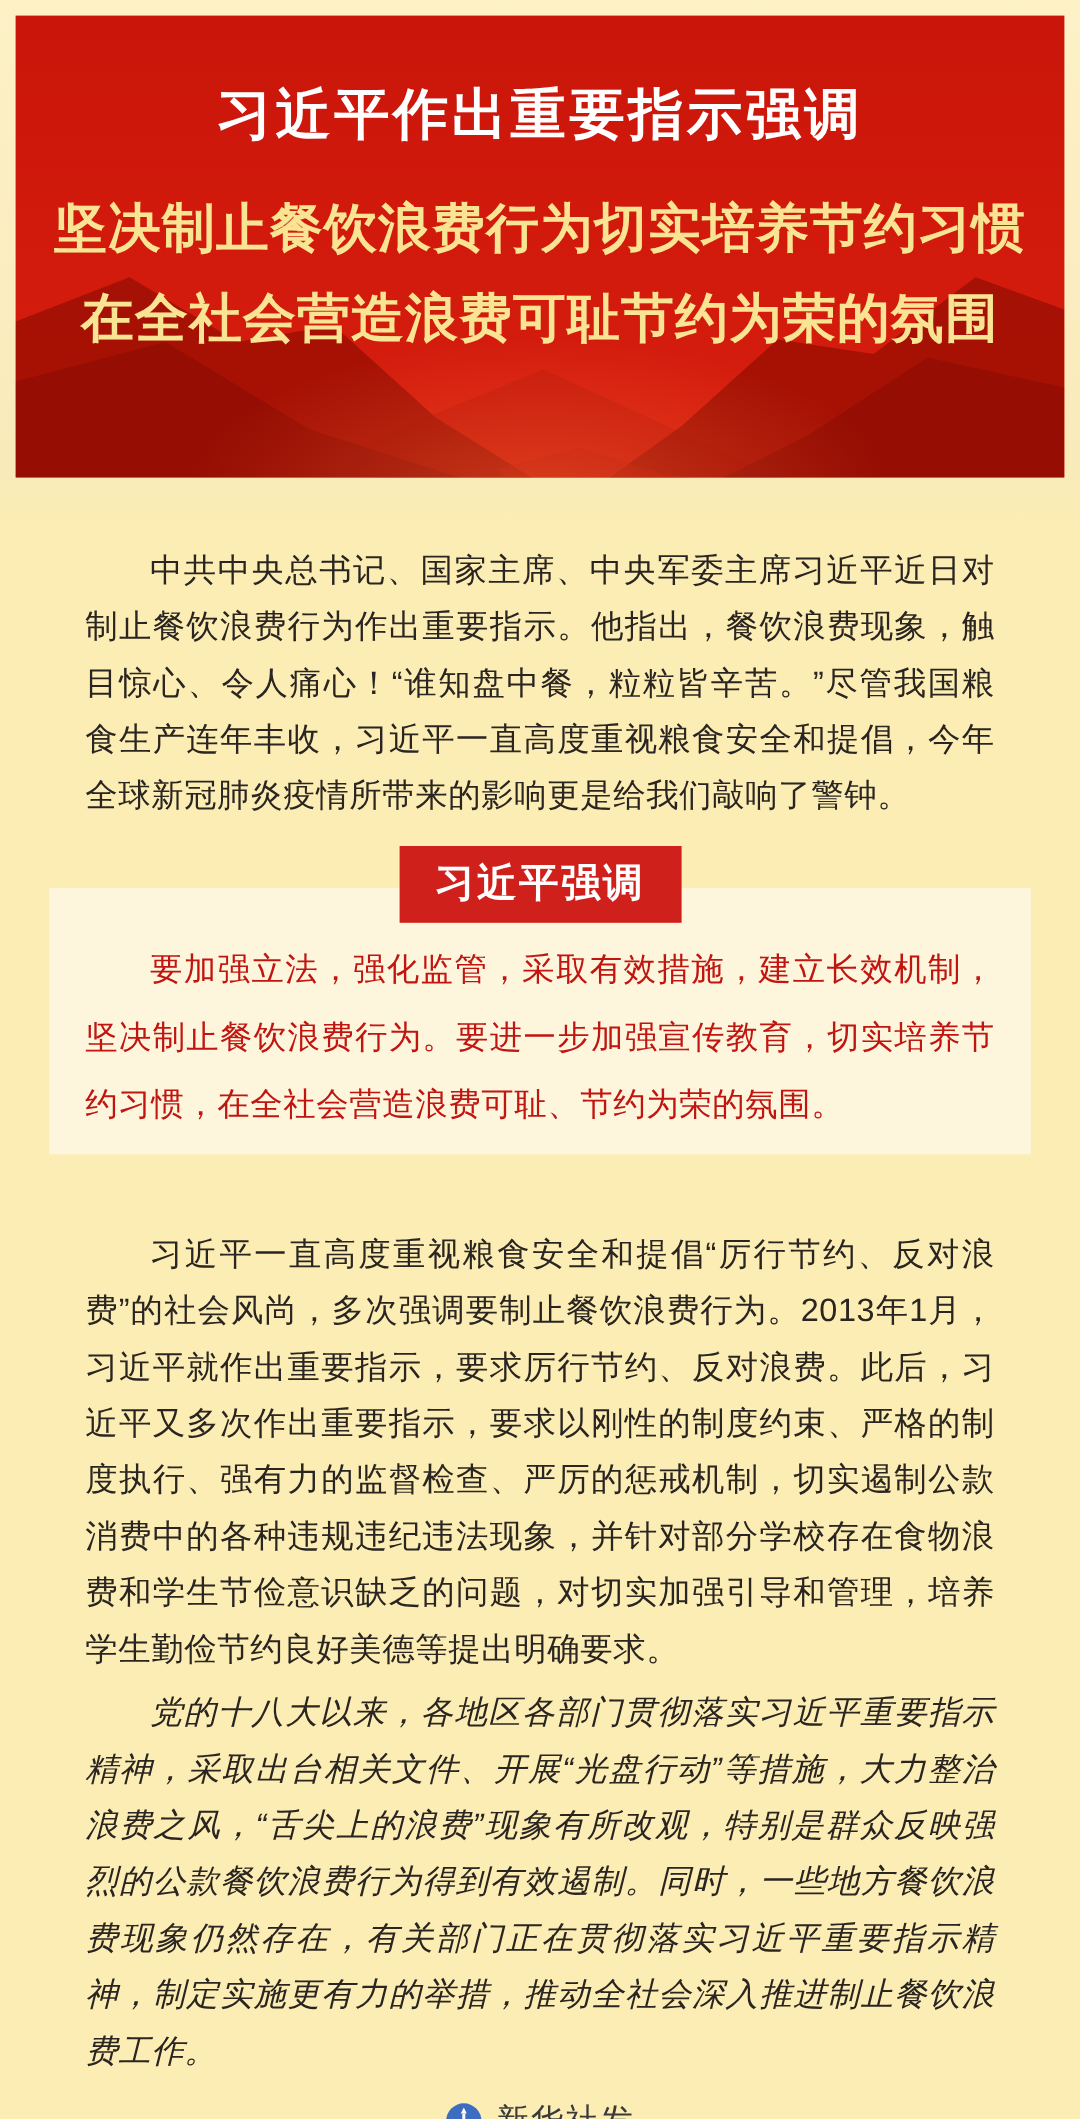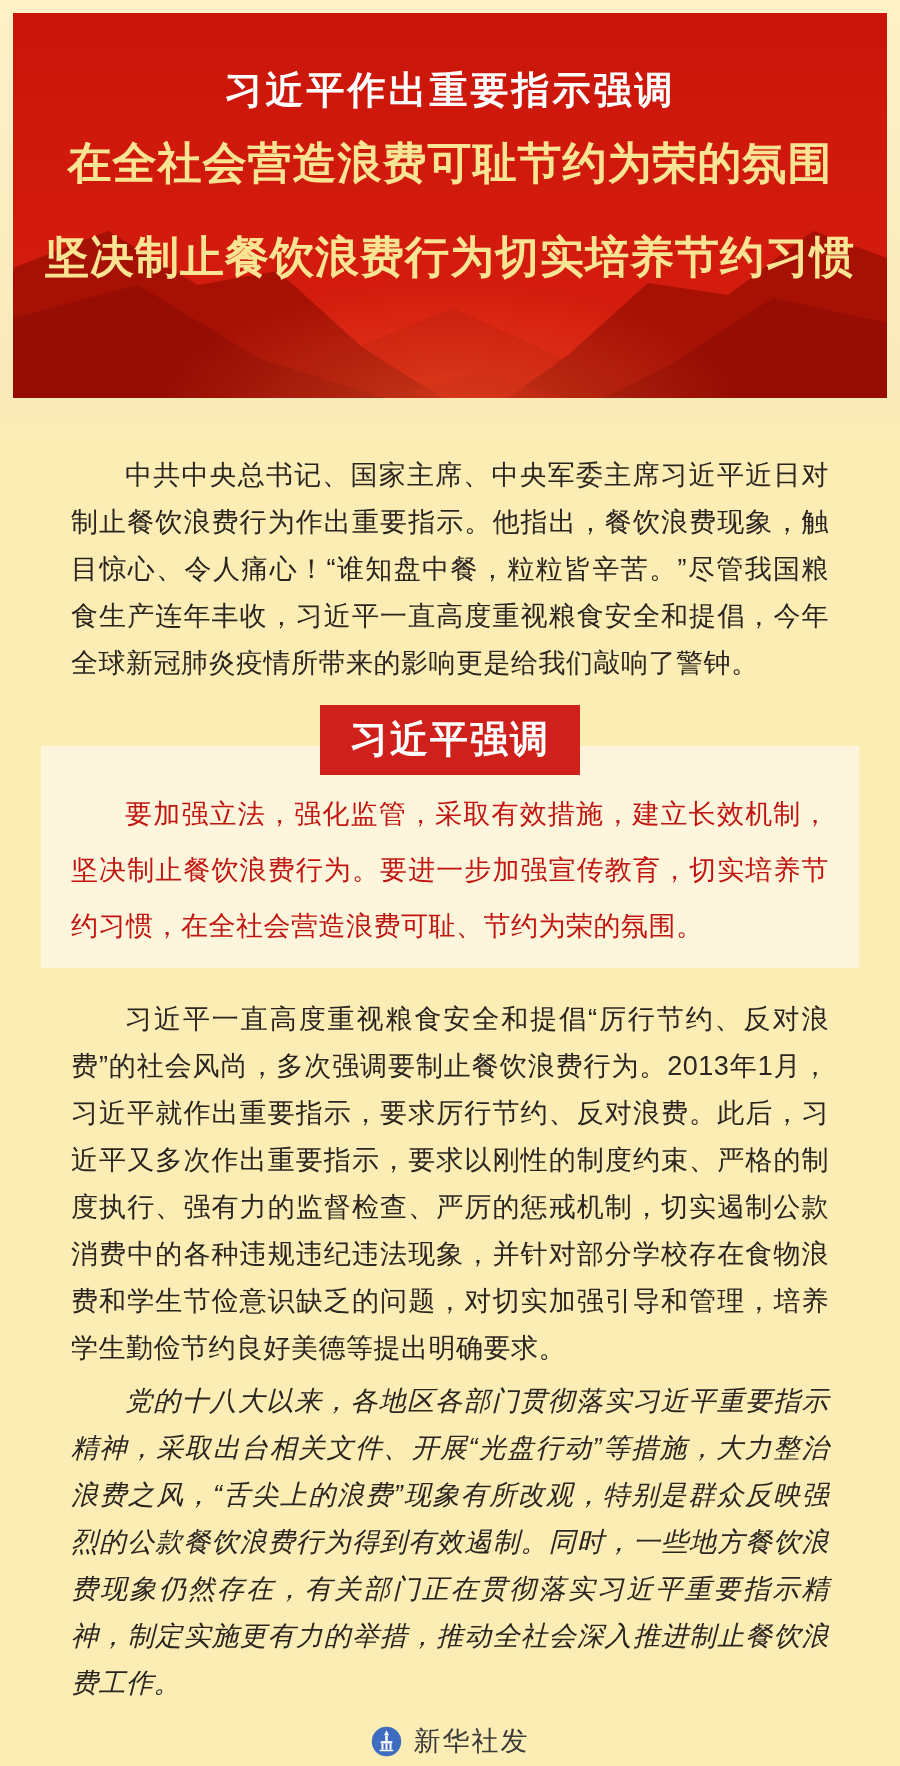--- a/index.html
+++ b/index.html
@@ -33,43 +33,43 @@
   .hero-glow{
     position:absolute;left:0;right:0;bottom:0;height:220px;pointer-events:none;
     background:radial-gradient(ellipse 420px 190px at 50% 108%, rgba(255,120,60,.38), rgba(255,120,60,0) 70%);
   }
   .mountains{position:absolute;left:0;bottom:0;width:100%;height:175px;display:block;}
   .m1{fill:var(--mountain-dark);opacity:.85;}
   .m2{fill:#8e0c03;opacity:.65;}
   .m3{fill:#b81708;opacity:.45;}
   .hero-title{
     position:relative;z-index:2;margin:0;padding-top:56px;
-    font-size:38px;line-height:1.15;font-weight:bold;letter-spacing:3px;
+    font-size:46px;line-height:1.15;font-weight:bold;letter-spacing:3px;
     color:var(--headline-white);
   }
   .hero-sub{
     position:relative;z-index:2;
     font-size:44px;line-height:1.15;font-weight:bold;letter-spacing:1px;
     color:var(--headline-yellow);
   }
   .hero-sub.first{margin-top:44px;}
   .hero-sub.second{margin-top:25px;}
   
   .article{margin:0 41px;}
   .para{
     margin:0 30px;font-size:27px;line-height:47px;color:var(--body-text);
     text-align:justify;text-indent:2em;letter-spacing:.5px;
   }
   .para.intro{margin-top:54px;}
-  .para.history{margin-top:28px;}
+  .para.history{margin-top:60px;}
   .para.progress{margin-top:6px;font-style:italic;}
   .badge{
     position:relative;z-index:2;width:max-content;margin:18px auto 0;
     background:var(--badge-red);color:var(--badge-text);
-    font-size:38px;font-weight:bold;letter-spacing:2px;
+    font-size:33px;font-weight:bold;letter-spacing:2px;
     padding:9px 30px 10px;
   }
   .quote-box{
     margin-top:-29px;background:var(--quote-box-bg);
     padding:40px 30px 14px;
   }
   .quote-text{
     margin:0;font-size:27px;font-weight:normal;line-height:56px;
     color:var(--quote-red);text-align:justify;text-indent:2em;letter-spacing:.5px;
   }
@@ -89,22 +89,22 @@
     <svg class="mountains" viewBox="0 0 874 175" preserveAspectRatio="none" aria-hidden="true">
       <polygon class="m3" points="280,150 440,85 560,140 640,175 300,175"></polygon>
       <polygon class="m1" points="0,45 95,8 185,62 265,48 350,125 430,175 0,175"></polygon>
       <polygon class="m2" points="0,95 125,62 245,135 370,175 0,175"></polygon>
       <polygon class="m1" points="874,35 800,8 715,72 635,60 555,132 495,175 874,175"></polygon>
       <polygon class="m2" points="874,100 760,75 660,140 590,175 874,175"></polygon>
       <polygon class="m3" points="400,168 470,150 540,172 560,175 410,175"></polygon>
     </svg>
     <div class="hero-glow"></div>
     <h1 class="hero-title">习近平作出重要指示强调</h1>
+    <div class="hero-sub first">坚决制止餐饮浪费行为切实培养节约习惯</div>
     <div class="hero-sub second">在全社会营造浪费可耻节约为荣的氛围</div>
-    <div class="hero-sub first">坚决制止餐饮浪费行为切实培养节约习惯</div>
   </div>
 
   <div class="article">
 
     <p class="para intro">中共中央总书记、国家主席、中央军委主席习近平近日对制止餐饮浪费行为作出重要指示。他指出，餐饮浪费现象，触目惊心、令人痛心！“谁知盘中餐，粒粒皆辛苦。”尽管我国粮食生产连年丰收，习近平一直高度重视粮食安全和提倡，今年全球新冠肺炎疫情所带来的影响更是给我们敲响了警钟。</p>
 
     <div class="badge">习近平强调</div>
 
     <div class="quote-box">
       <p class="quote-text">要加强立法，强化监管，采取有效措施，建立长效机制，坚决制止餐饮浪费行为。要进一步加强宣传教育，切实培养节约习惯，在全社会营造浪费可耻、节约为荣的氛围。</p>

